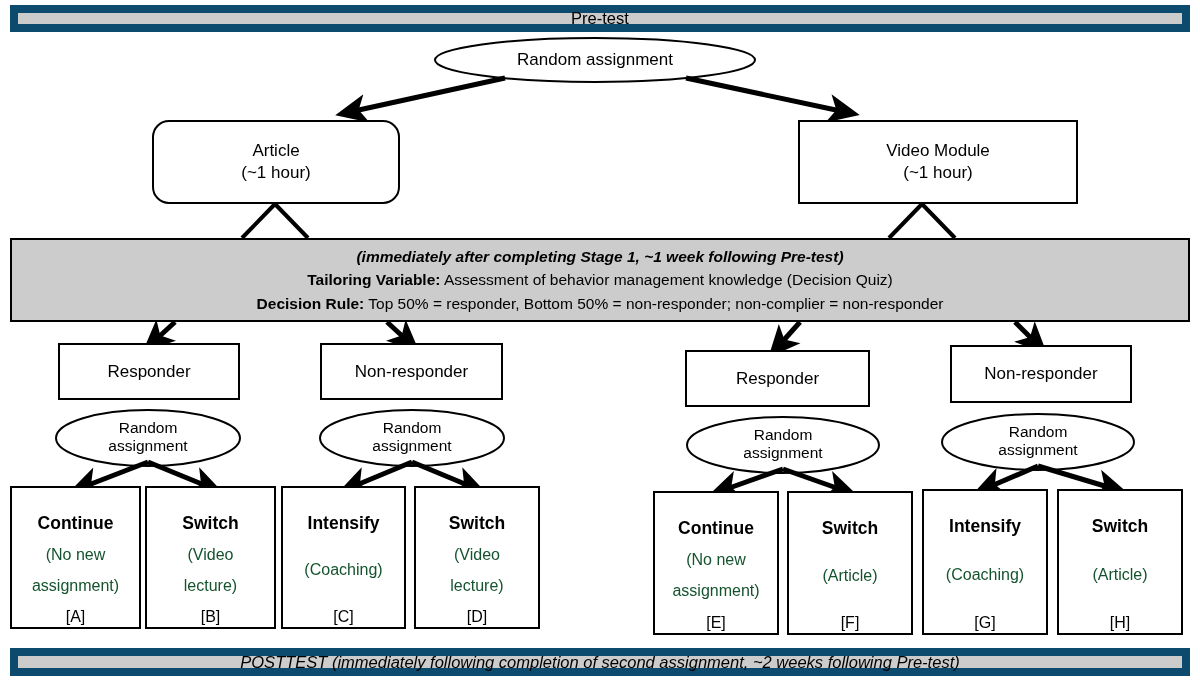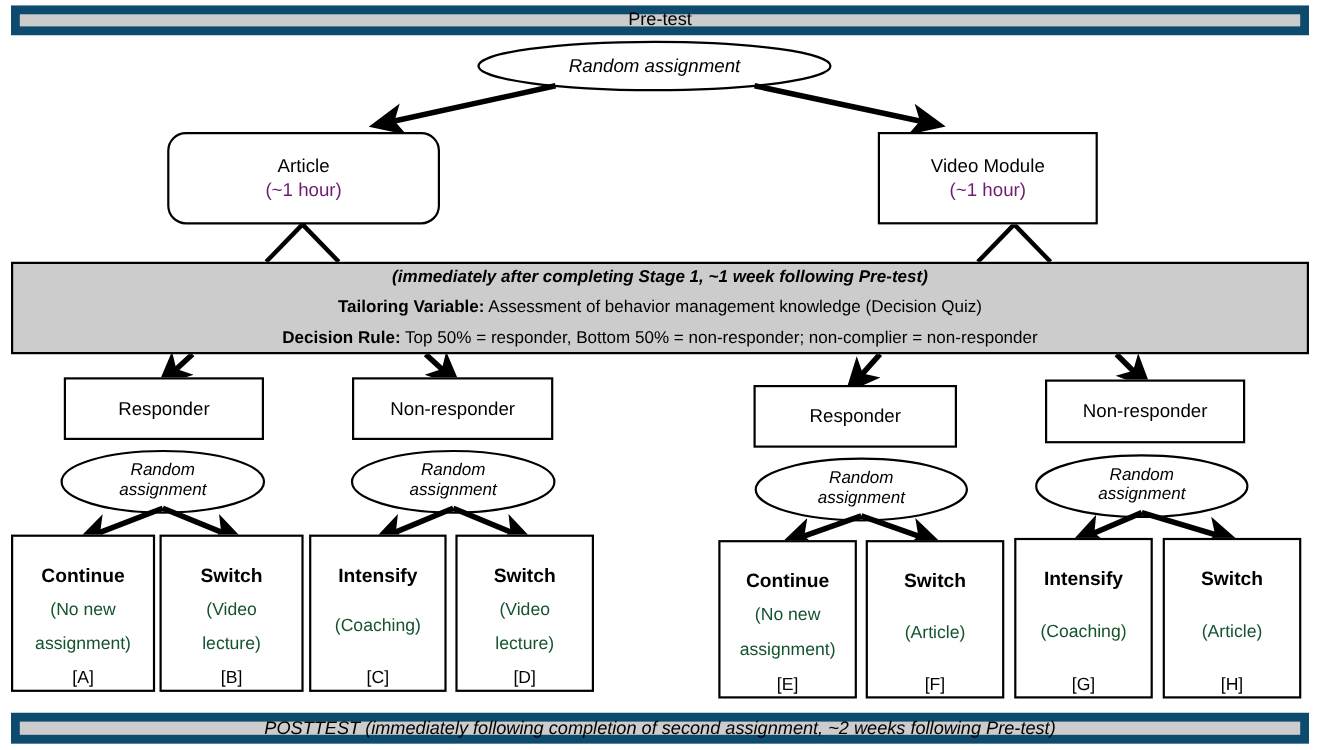--- a/index.html
+++ b/index.html
@@ -3,38 +3,38 @@
 <meta charset="utf-8">
 <style>
   html,body{margin:0;padding:0;background:#ffffff;}
   body{font-family:"Liberation Sans",sans-serif;}
   #stage{position:relative;width:1200px;height:682px;background:#ffffff;overflow:hidden;}
   svg{position:absolute;left:0;top:0;width:1200px;height:682px;}
   .banner{position:absolute;background:#cccccc;border:8px solid #0c4a6e;box-sizing:border-box;
           display:flex;align-items:center;justify-content:center;text-align:center;}
   .banner-text{font-size:16.5px;color:#000;line-height:1.25;}
   .tailor{position:absolute;background:#cccccc;border:2px solid #000;box-sizing:border-box;
-          display:flex;flex-direction:column;align-items:center;justify-content:space-between;}
+          display:flex;flex-direction:column;align-items:center;justify-content:center;}
   .tailor-line{font-size:15.5px;color:#000;line-height:1.52;white-space:nowrap;}
   .tailor-line.ital{font-style:italic;font-weight:bold;}
   .tailor-line b{font-weight:bold;}
   .nodebox{position:absolute;background:#ffffff;border:2px solid #000;box-sizing:border-box;
            display:flex;flex-direction:column;align-items:center;justify-content:center;text-align:center;}
   .nodebox .l1{font-size:17px;line-height:1.3;color:#000;}
-  .nodebox .l2{font-size:17px;line-height:1.3;color:#701a75;}
+  .nodebox .l2{font-size:17px;line-height:1.3;color:#000000;}
   .respbox{position:absolute;background:#ffffff;border:2px solid #000;box-sizing:border-box;
            display:flex;align-items:center;justify-content:center;}
   .respbox span{font-size:17px;color:#000;}
   .optbox{position:absolute;background:#ffffff;border:2.5px solid #000;box-sizing:border-box;
           display:flex;flex-direction:column;align-items:center;justify-content:space-between;
           text-align:center;padding-top:24px;}
   .optbox .head{font-size:17.5px;font-weight:bold;color:#000;line-height:1.28;}
   .optbox .sub{font-size:16px;color:#14532d;line-height:1.28;}
   .optbox .tag{font-size:16px;color:#000;line-height:1.28;}
-  .ovaltext{position:absolute;text-align:center;color:#000;pointer-events:none;font-style:italic;}
+  .ovaltext{position:absolute;text-align:center;color:#000;pointer-events:none;}
   .ovaltext.big{font-size:17px;line-height:1.2;}
   .ovaltext.small{font-size:15.5px;line-height:1.18;}
 </style>
 </head>
 <body>
 
 <div id="stage">
 
   <svg viewBox="0 0 1200 682">
     <defs>
@@ -82,21 +82,21 @@
 
   <div class="ovaltext big" style="left:435px;top:50px;width:320px;">
     <span>Random assignment</span>
   </div>
 
   <div class="nodebox" style="left:152px;top:120px;width:248px;height:84px;border-radius:17px;">
     <span class="l1">Article</span>
     <span class="l2">(~1 hour)</span>
   </div>
 
-  <div class="nodebox" style="left:798px;top:120px;width:200px;height:84px;">
+  <div class="nodebox" style="left:798px;top:120px;width:280px;height:84px;">
     <span class="l1">Video Module</span>
     <span class="l2">(~1 hour)</span>
   </div>
 
   <div class="tailor" style="left:10px;top:238px;width:1180px;height:84px;">
     <div class="tailor-line ital">(immediately after completing Stage 1, ~1 week following Pre-test)</div>
     <div class="tailor-line">
       <b>Tailoring Variable:</b>
       <span>Assessment of behavior management knowledge (Decision Quiz)</span>
     </div>

